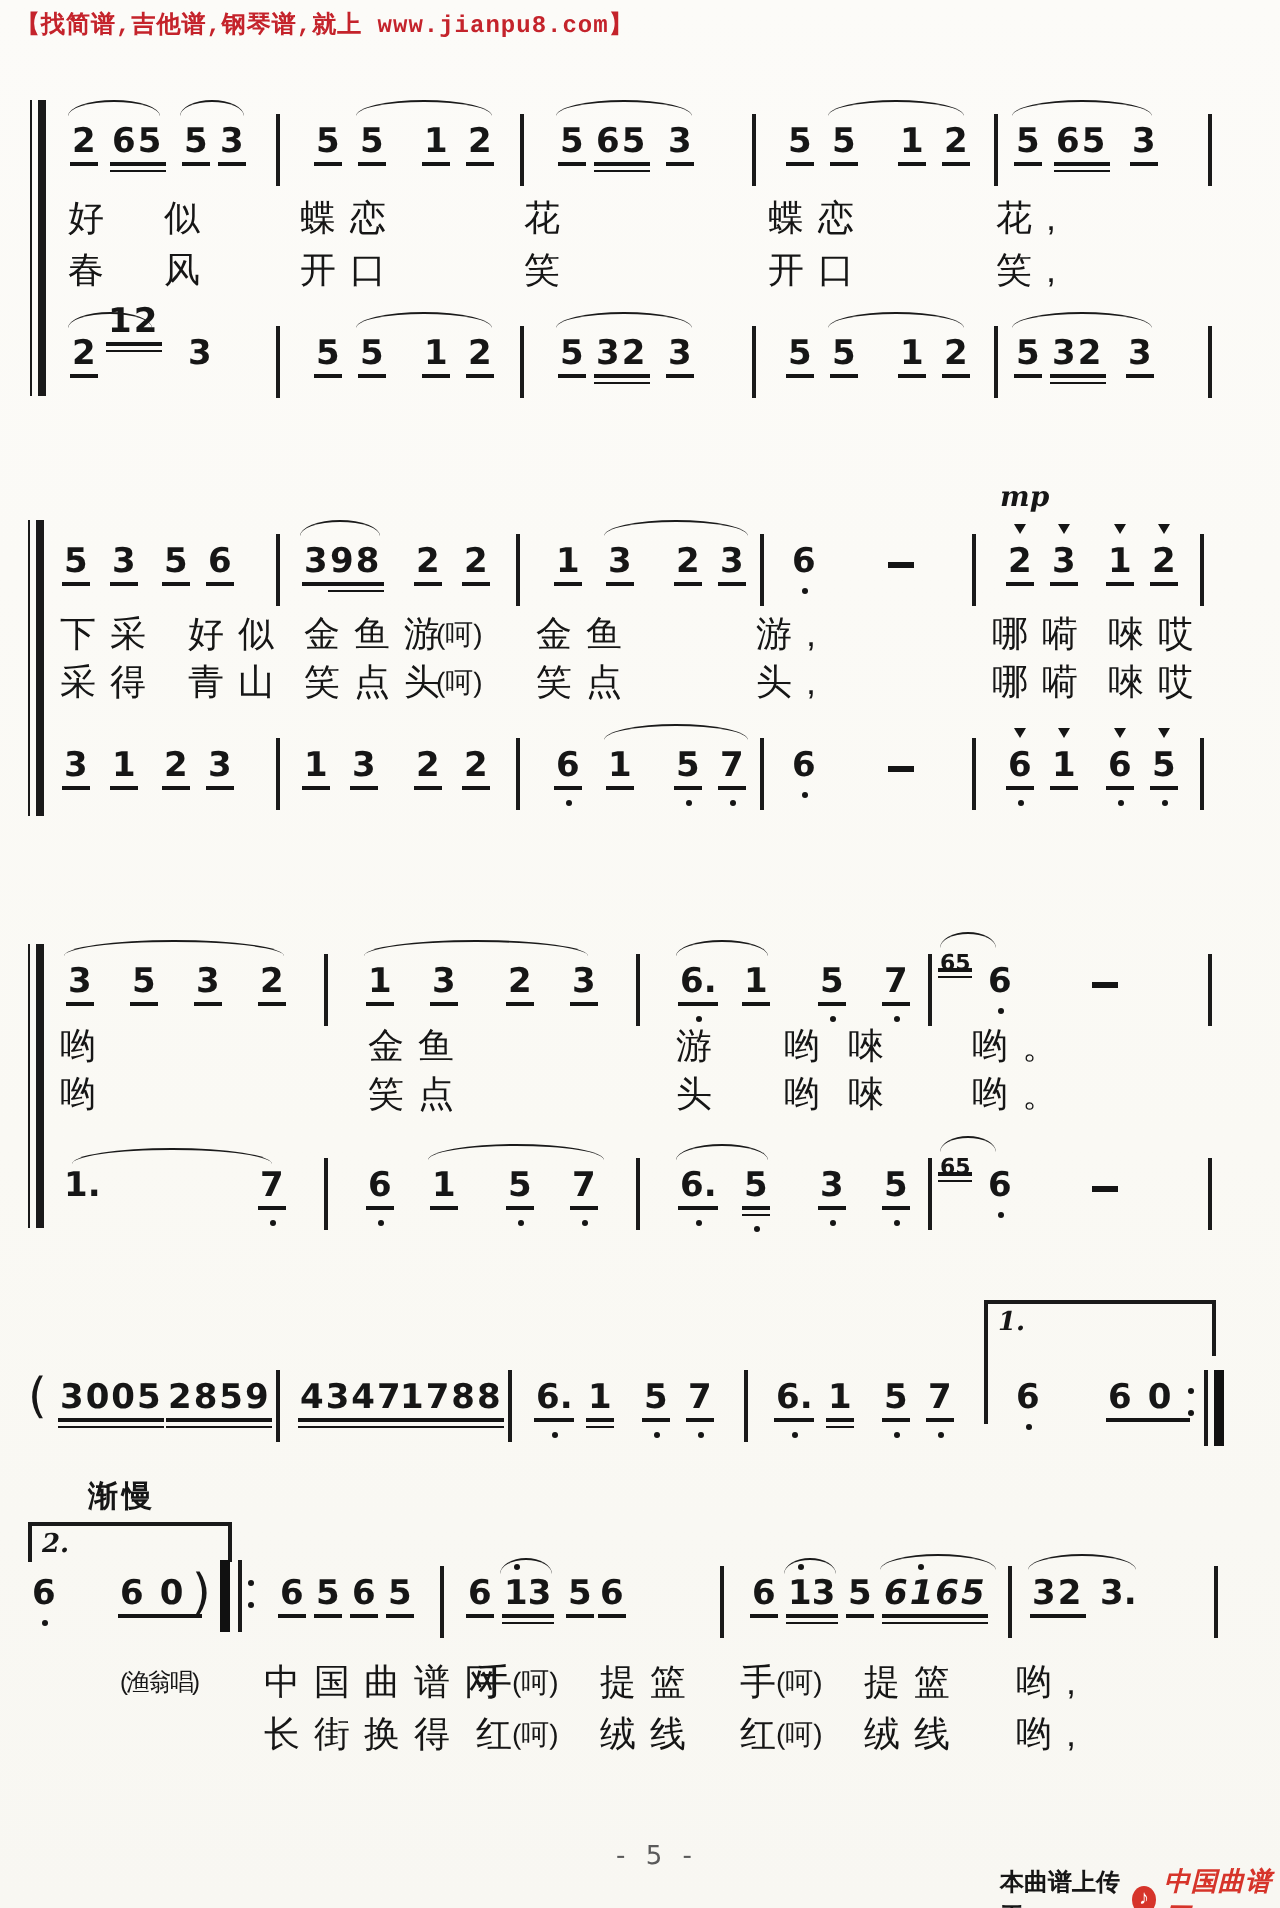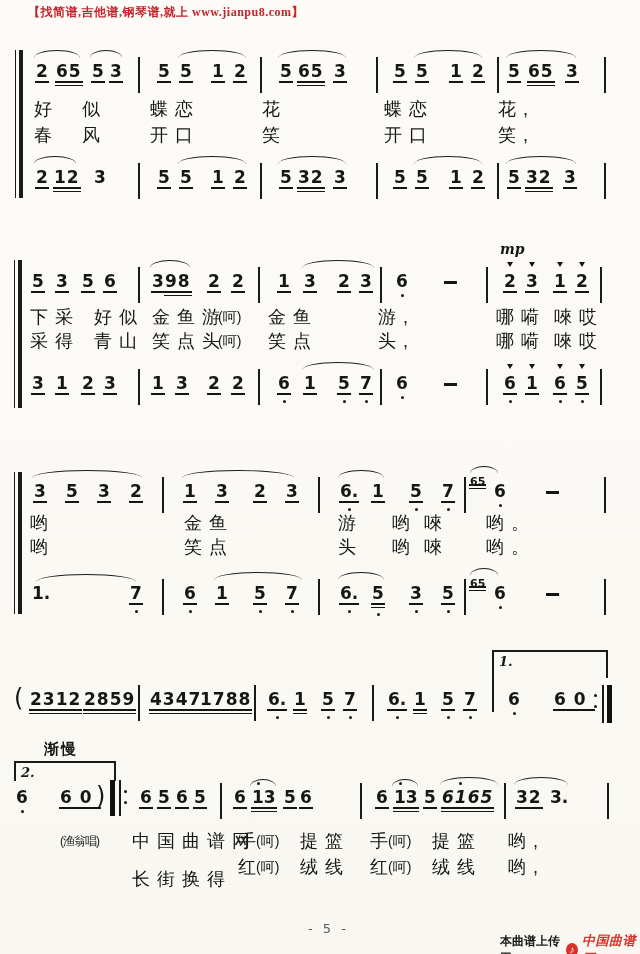--- a/index.html
+++ b/index.html
@@ -1,21 +1,21 @@
 <!DOCTYPE html>
 <html><head>
 <meta charset="utf-8">
 <style>
   html,body{margin:0;padding:0;}
   body{width:640px;height:954px;background:#fbfaf6;overflow:hidden;
        font-family:"DejaVu Sans",sans-serif;color:#161616;}
   .page{position:relative;width:640px;height:954px;background:
         linear-gradient(180deg,#fcfbf8 0%,#faf9f4 60%,#f8f7f2 100%);}
   .header{position:absolute;left:8px;top:4px;font-size:12px;font-weight:bold;
-          letter-spacing:.5px;font-family:Liberation Serif, serif;margin-left:20px;}
+          letter-spacing:.5px;font-family:Liberation Mono, monospace;}
   #score{position:absolute;left:0;top:0;width:640px;height:954px;}
   .note{position:absolute;line-height:1;}
   .note span{display:inline-block;font-weight:bold;font-size:17px;line-height:1.15;
              font-family:"DejaVu Sans",sans-serif;}
   .note.small span{font-size:11px;}
   .uline{position:absolute;height:1.6px;background:#151515;}
   .odot{position:absolute;width:3px;height:3px;border-radius:50%;background:#151515;}
   .acc{position:absolute;width:0;height:0;border-left:3.5px solid transparent;
        border-right:3.5px solid transparent;border-top:5px solid #151515;}
   .barline{position:absolute;width:1.7px;background:#1a1a1a;}
@@ -84,21 +84,21 @@
       <div class="lyr" style="left: 262px; top: 100px;">花</div>
       <div class="lyr" style="left: 384px; top: 100px;">蝶恋</div>
       <div class="lyr" style="left: 498px; top: 100px;">花,</div>
       <div class="lyr" style="left: 34px; top: 126px;">春</div>
       <div class="lyr" style="left: 82px; top: 126px;">风</div>
       <div class="lyr" style="left: 150px; top: 126px;">开口</div>
       <div class="lyr" style="left: 262px; top: 126px;">笑</div>
       <div class="lyr" style="left: 384px; top: 126px;">开口</div>
       <div class="lyr" style="left: 498px; top: 126px;">笑,</div>
       <div class="note" style="left: 36px; top: 168px;"><span>2</span><div class="uline" style="left: -1px; top: 19px; width: 14px;"></div></div>
-      <div class="note" style="left: 54px; top: 168px;"><span style="letter-spacing: 1px;">12</span><div class="uline" style="left: -1px; top: 19px; width: 28px;"></div><div class="uline" style="left: -1px; top: 22.5px; width: 28px;"></div></div>
+      <div class="note" style="left: 54px; top: 152px;"><span style="letter-spacing: 1px;">12</span><div class="uline" style="left: -1px; top: 19px; width: 28px;"></div><div class="uline" style="left: -1px; top: 22.5px; width: 28px;"></div></div>
       <div class="note" style="left: 94px; top: 168px;"><span>3</span></div>
       <div class="slur" style="left: 34px; top: 156px; width: 42px;"></div>
       <div class="barline" style="left: 138px; top: 163px; height: 36px;"></div>
       <div class="note" style="left: 158px; top: 168px;"><span>5</span><div class="uline" style="left: -1px; top: 19px; width: 14px;"></div></div>
       <div class="note" style="left: 180px; top: 168px;"><span>5</span><div class="uline" style="left: -1px; top: 19px; width: 14px;"></div></div>
       <div class="note" style="left: 212px; top: 168px;"><span>1</span><div class="uline" style="left: -1px; top: 19px; width: 14px;"></div></div>
       <div class="note" style="left: 234px; top: 168px;"><span>2</span><div class="uline" style="left: -1px; top: 19px; width: 14px;"></div></div>
       <div class="slur" style="left: 178px; top: 156px; width: 68px;"></div>
       <div class="barline" style="left: 260px; top: 163px; height: 36px;"></div>
       <div class="note" style="left: 280px; top: 168px;"><span>5</span><div class="uline" style="left: -1px; top: 19px; width: 14px;"></div></div>
@@ -237,21 +237,21 @@
       <div class="note" style="left: 410px; top: 584px;"><span>3</span><div class="uline" style="left: -1px; top: 19px; width: 14px;"></div><div class="odot" style="left: 4.5px; top: 25.5px;"></div></div>
       <div class="note" style="left: 442px; top: 584px;"><span>5</span><div class="uline" style="left: -1px; top: 19px; width: 14px;"></div><div class="odot" style="left: 4.5px; top: 25.5px;"></div></div>
       <div class="slur" style="left: 338px; top: 572px; width: 46px;"></div>
       <div class="barline" style="left: 464px; top: 579px; height: 36px;"></div>
       <div class="note small" style="left: 470px; top: 574px;"><span>65</span><div class="uline" style="left: -1px; top: 12px; width: 17px;"></div><div class="uline" style="left: -1px; top: 15.5px; width: 17px;"></div></div>
       <div class="slur" style="left: 470px; top: 568px; width: 28px;"></div>
       <div class="note" style="left: 494px; top: 584px;"><span>6</span><div class="odot" style="left: 4.5px; top: 22px;"></div></div>
       <div class="dash" style="left: 546px; top: 593px;"></div>
       <div class="barline" style="left: 604px; top: 579px; height: 36px;"></div>
       <div class="txt bigparen" style="left: 14px; top: 686px;">(</div>
-      <div class="note" style="left: 30px; top: 690px;"><span style="letter-spacing: 1px;">2312</span><div class="uline" style="left: -1px; top: 19px; width: 53px;"></div><div class="uline" style="left: -1px; top: 22.5px; width: 53px;"></div></div>
+      <div class="note" style="left: 30px; top: 690px;"><span style="letter-spacing: 1px;">3005</span><div class="uline" style="left: -1px; top: 19px; width: 53px;"></div><div class="uline" style="left: -1px; top: 22.5px; width: 53px;"></div></div>
       <div class="note" style="left: 84px; top: 690px;"><span style="letter-spacing: 1px;">2859</span><div class="uline" style="left: -1px; top: 19px; width: 53px;"></div><div class="uline" style="left: -1px; top: 22.5px; width: 53px;"></div></div>
       <div class="barline" style="left: 138px; top: 685px; height: 36px;"></div>
       <div class="note" style="left: 150px; top: 690px;"><span style="letter-spacing: 1px;">4347</span><div class="uline" style="left: -1px; top: 19px; width: 53px;"></div><div class="uline" style="left: -1px; top: 22.5px; width: 53px;"></div></div>
       <div class="note" style="left: 200px; top: 690px;"><span style="letter-spacing: 1px;">1788</span><div class="uline" style="left: -1px; top: 19px; width: 53px;"></div><div class="uline" style="left: -1px; top: 22.5px; width: 53px;"></div></div>
       <div class="barline" style="left: 254px; top: 685px; height: 36px;"></div>
       <div class="note" style="left: 268px; top: 690px;"><span>6.</span><div class="uline" style="left: -1px; top: 19px; width: 20px;"></div><div class="odot" style="left: 7.5px; top: 25.5px;"></div></div>
       <div class="note" style="left: 294px; top: 690px;"><span>1</span><div class="uline" style="left: -1px; top: 19px; width: 14px;"></div><div class="uline" style="left: -1px; top: 22.5px; width: 14px;"></div></div>
       <div class="note" style="left: 322px; top: 690px;"><span>5</span><div class="uline" style="left: -1px; top: 19px; width: 14px;"></div><div class="odot" style="left: 4.5px; top: 25.5px;"></div></div>
       <div class="note" style="left: 344px; top: 690px;"><span>7</span><div class="uline" style="left: -1px; top: 19px; width: 14px;"></div><div class="odot" style="left: 4.5px; top: 25.5px;"></div></div>
       <div class="barline" style="left: 372px; top: 685px; height: 36px;"></div>
@@ -305,21 +305,21 @@
       <div class="barline" style="left: 607px; top: 783px; height: 36px;"></div>
       <div class="lyr small" style="left: 60px; top: 832px;">(渔翁唱)</div>
       <div class="lyr" style="left: 132px; top: 832px;">中国曲谱网</div>
       <div class="lyr" style="left: 238px; top: 832px;">手</div>
       <div class="lyr tight" style="left: 256px; top: 832px;">(呵)</div>
       <div class="lyr" style="left: 300px; top: 832px;">提篮</div>
       <div class="lyr" style="left: 370px; top: 832px;">手</div>
       <div class="lyr tight" style="left: 388px; top: 832px;">(呵)</div>
       <div class="lyr" style="left: 432px; top: 832px;">提篮</div>
       <div class="lyr" style="left: 508px; top: 832px;">哟,</div>
-      <div class="lyr" style="left: 132px; top: 858px; margin-top: 12px;">长街换得</div>
+      <div class="lyr" style="left: 132px; top: 858px;">长街换得</div>
       <div class="lyr" style="left: 238px; top: 858px;">红</div>
       <div class="lyr tight" style="left: 256px; top: 858px;">(呵)</div>
       <div class="lyr" style="left: 300px; top: 858px;">绒线</div>
       <div class="lyr" style="left: 370px; top: 858px;">红</div>
       <div class="lyr tight" style="left: 388px; top: 858px;">(呵)</div>
       <div class="lyr" style="left: 432px; top: 858px;">绒线</div>
       <div class="lyr" style="left: 508px; top: 858px;">哟,</div>
     </div>
   <div class="pagenum">- 5 -</div>
   <div class="footer">

